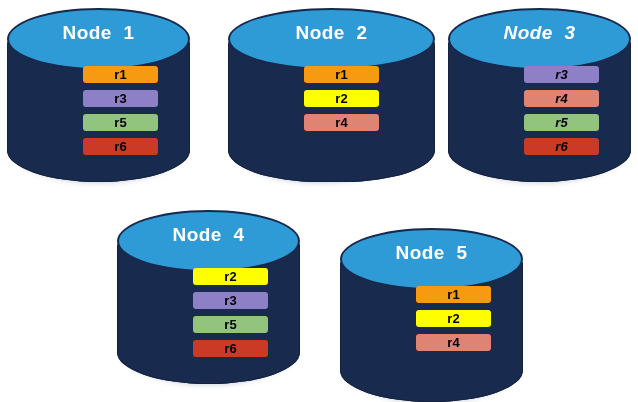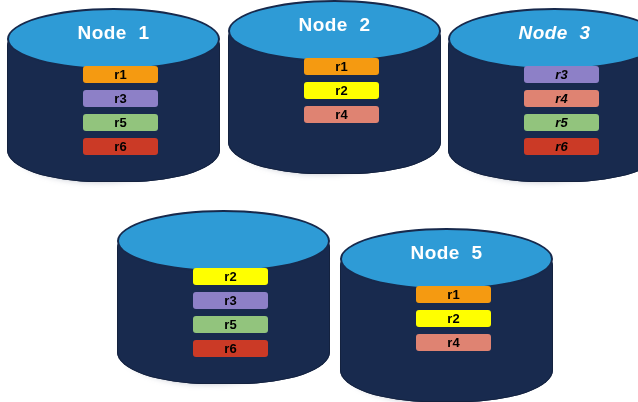--- a/index.html
+++ b/index.html
@@ -16,21 +16,21 @@
   }
 
   #diagram {
     position: absolute;
     inset: 0;
   }
 
   
   .node {
     position: absolute;
-    width: 213px;
+    width: 183px;
     height: 182px;
   }
 
   .cyl-shadow {
     position: absolute;
     left: 6px;
     top: 8px;
     width: 171px;
     height: 166px;
     background: rgba(90, 100, 125, 0.38);
@@ -91,21 +91,21 @@
     font-weight: bold;
     color: #000000;
     line-height: 17px;
     box-sizing: border-box;
     margin-left: 43px;
   }
   .bar:last-child { margin-bottom: 0; }
 
   
   .n1 { left: 7px;   top: 8px;   }
-  .n2 { left: 228px; top: 0;   }
+  .n2 { left: 228px; top: 8px; padding-left: 24px;   }
   .n3 { left: 448px; top: 8px; font-style: italic;   }
   .n4 { left: 117px; top: 210px; }
   .n5 { left: 340px; top: 228px; }
 </style>
 </head>
 <body>
 
 <div id="diagram">
 
   <div class="node n1">
@@ -143,20 +143,21 @@
       <div class="bar" style="background-color: rgb(223, 131, 114);">r4</div>
       <div class="bar" style="background-color: rgb(146, 196, 125);">r5</div>
       <div class="bar" style="background-color: rgb(203, 58, 38);">r6</div>
     </div>
   </div>
 
   <div class="node n4">
     <div class="cyl-shadow"></div>
     <div class="cyl-body"></div>
     <div class="cyl-top"></div>
+    <div class="node-label">Node  4</div>
     <div class="bars">
       <div class="bar" style="background-color: rgb(255, 255, 0);">r2</div>
       <div class="bar" style="background-color: rgb(141, 128, 199);">r3</div>
       <div class="bar" style="background-color: rgb(146, 196, 125);">r5</div>
       <div class="bar" style="background-color: rgb(203, 58, 38);">r6</div>
     </div>
   </div>
 
   <div class="node n5">
     <div class="cyl-shadow"></div>

